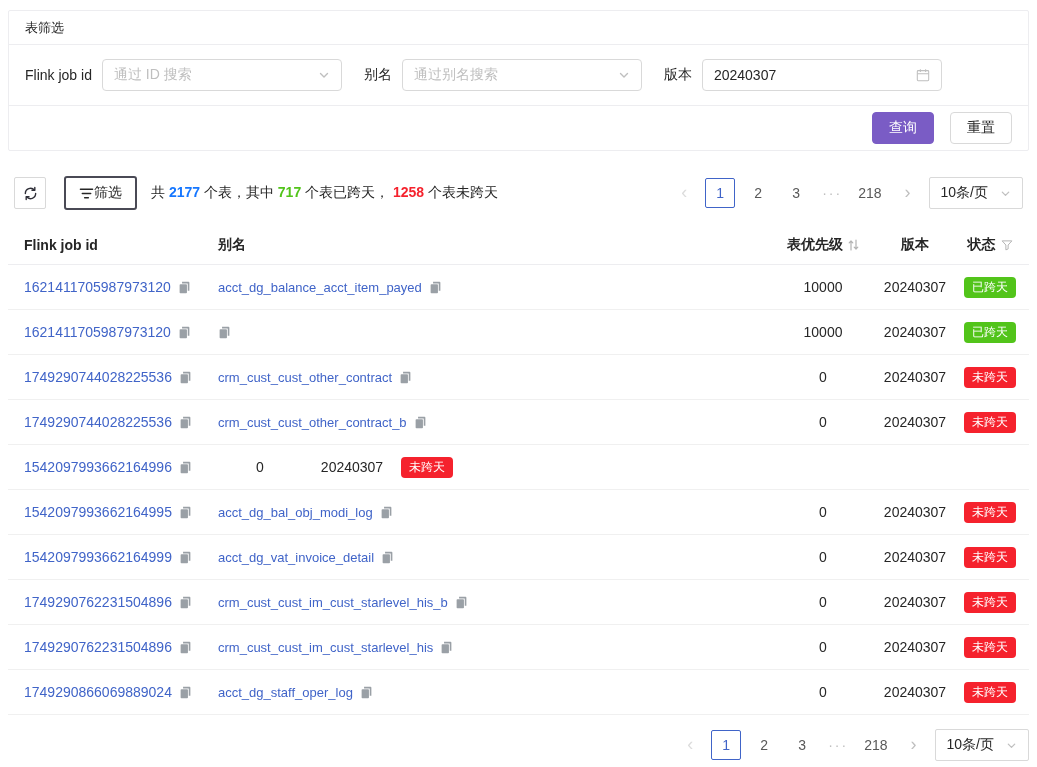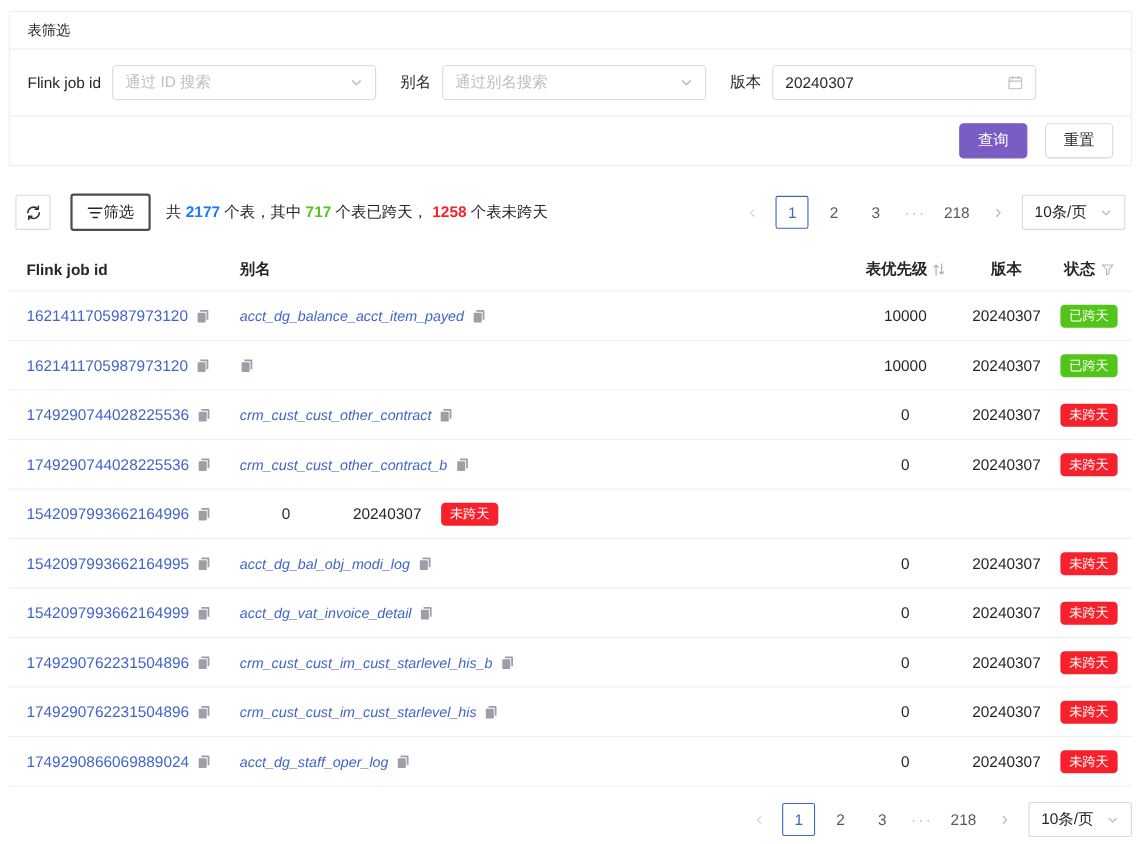--- a/index.html
+++ b/index.html
@@ -85,21 +85,21 @@
   }
 
   
   .thead { display: flex; align-items: center; height: 40px; border-bottom: 1px solid #ededf0; font-weight: 700; }
   .trow  { display: flex; align-items: center; height: 45px; border-bottom: 1px solid #f0f0f0; }
   .c-jobid  { width: 196px; padding-left: 16px; display: flex; align-items: center; gap: 7px; overflow: hidden; }
   .c-alias  { flex: 1; padding-left: 14px; display: flex; align-items: center; gap: 7px; overflow: hidden; }
   .c-priority { width: 112px; display: flex; align-items: center; justify-content: center; gap: 5px; }
   .c-version  { width: 72px;  text-align: center; }
   .c-status   { width: 78px;  display: flex; align-items: center; justify-content: center; gap: 5px; }
-  .trow .c-alias a { font-size: 13px; font-style: italic; }
+  .trow .c-alias a { font-size: 13px; }
   a.link { color: var(--link, #4064c8); text-decoration: none; cursor: pointer; white-space: nowrap; }
   .copy-btn { display: inline-flex; align-items: center; cursor: pointer; flex: 0 0 auto; }
   .badge {
     display: inline-block; padding: 3px 8px; border-radius: 4px;
     color: #fff; font-size: 12px; line-height: 1.25; white-space: nowrap;
   }
   .badge.success { background: var(--success, #52c41a); }
   .badge.danger  { background: var(--danger, #f5222d); }
 
   .bottom-bar { display: flex; margin-top: 14px; padding-right: 0; }

